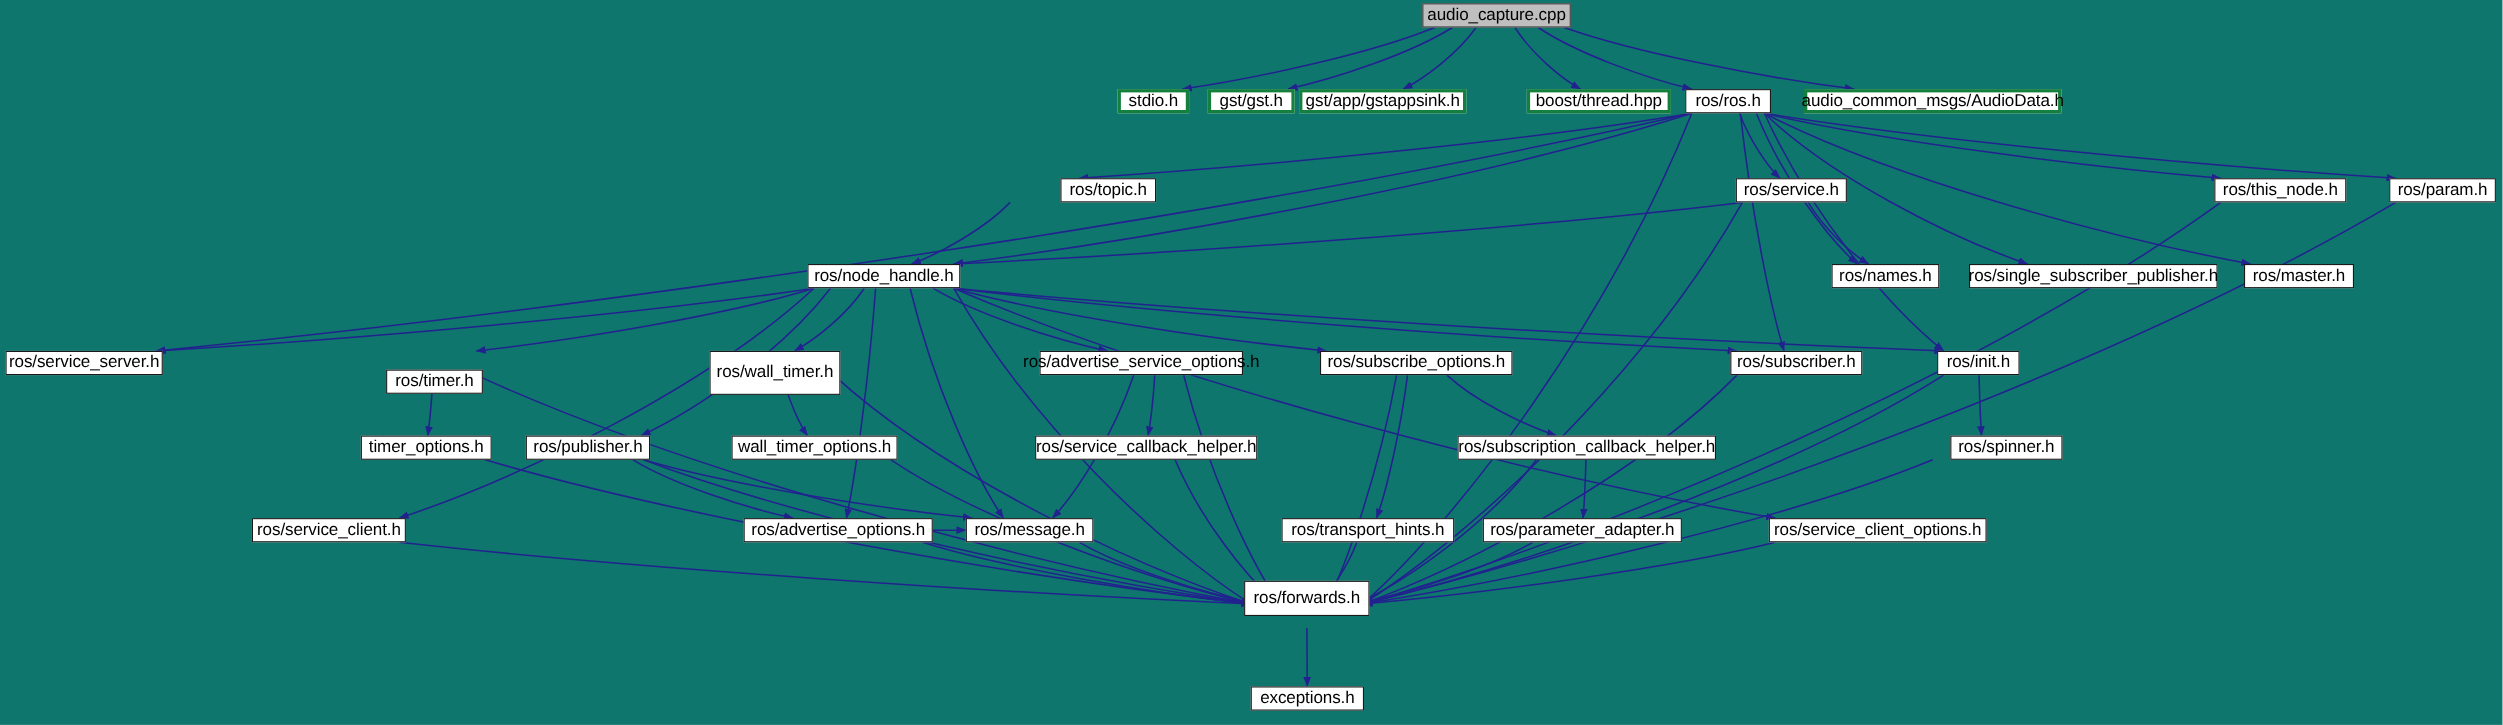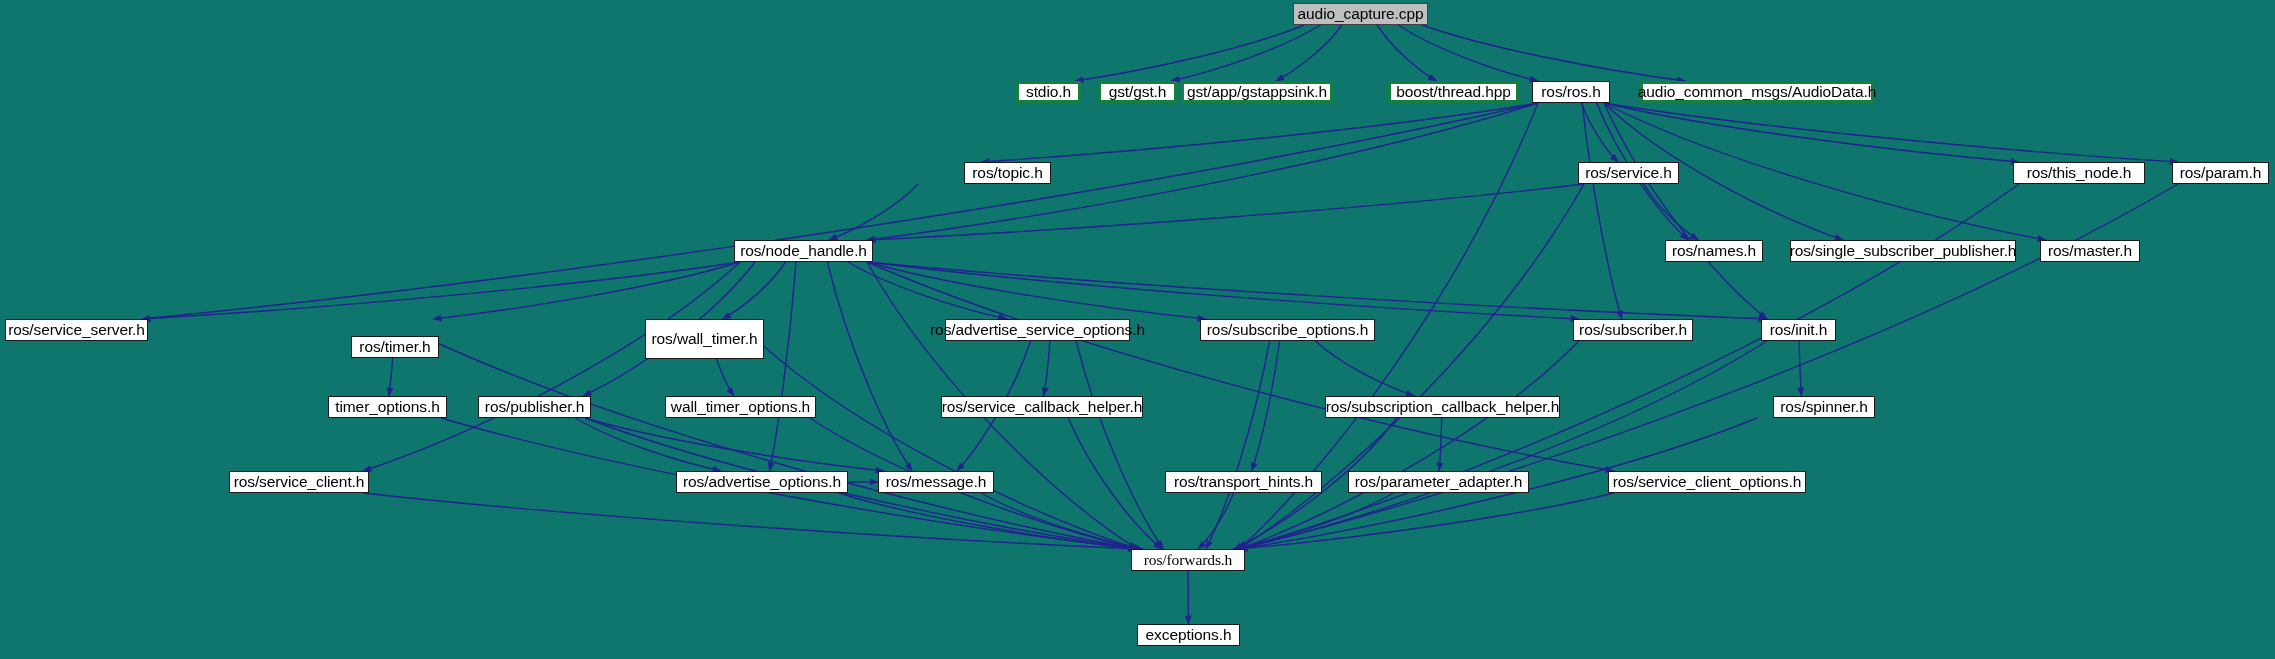--- a/index.html
+++ b/index.html
@@ -149,21 +149,21 @@
       </div>
       <div class="node" style="left: 1640px; top: 81px; width: 234px; height: 22px;">
         <span class="node-label">audio_common_msgs/AudioData.h</span>
       </div>
       <div class="node dark" style="left: 916px; top: 162px; width: 87px; height: 22px; margin-left: 48px;">
         <span class="node-label">ros/topic.h</span>
       </div>
       <div class="node dark" style="left: 1578px; top: 162px; width: 101px; height: 22px;">
         <span class="node-label">ros/service.h</span>
       </div>
-      <div class="node dark" style="left: 2013px; top: 162px; width: 132px; height: 22px;">
+      <div class="node dark" style="left: 2013px; top: 162px; width: 120px; height: 22px;">
         <span class="node-label">ros/this_node.h</span>
       </div>
       <div class="node dark" style="left: 2172px; top: 162px; width: 97px; height: 22px;">
         <span class="node-label">ros/param.h</span>
       </div>
       <div class="node dark" style="left: 734px; top: 240px; width: 139px; height: 22px;">
         <span class="node-label">ros/node_handle.h</span>
       </div>
       <div class="node dark" style="left: 1665px; top: 240px; width: 98px; height: 22px;">
         <span class="node-label">ros/names.h</span>
@@ -224,20 +224,20 @@
       </div>
       <div class="node dark" style="left: 1165px; top: 471px; width: 157px; height: 22px;">
         <span class="node-label">ros/transport_hints.h</span>
       </div>
       <div class="node dark" style="left: 1348px; top: 471px; width: 181px; height: 22px;">
         <span class="node-label">ros/parameter_adapter.h</span>
       </div>
       <div class="node dark" style="left: 1608px; top: 471px; width: 198px; height: 22px;">
         <span class="node-label">ros/service_client_options.h</span>
       </div>
-      <div class="node dark" style="left: 1131px; top: 549px; width: 114px; height: 22px; font-family: Liberation Serif, serif;">
+      <div class="node dark" style="left: 1131px; top: 528px; width: 114px; height: 32px;">
         <span class="node-label">ros/forwards.h</span>
       </div>
       <div class="node dark" style="left: 1137px; top: 624px; width: 103px; height: 22px;">
         <span class="node-label">exceptions.h</span>
       </div>
     </div>
 </div>
 
 </body></html>

